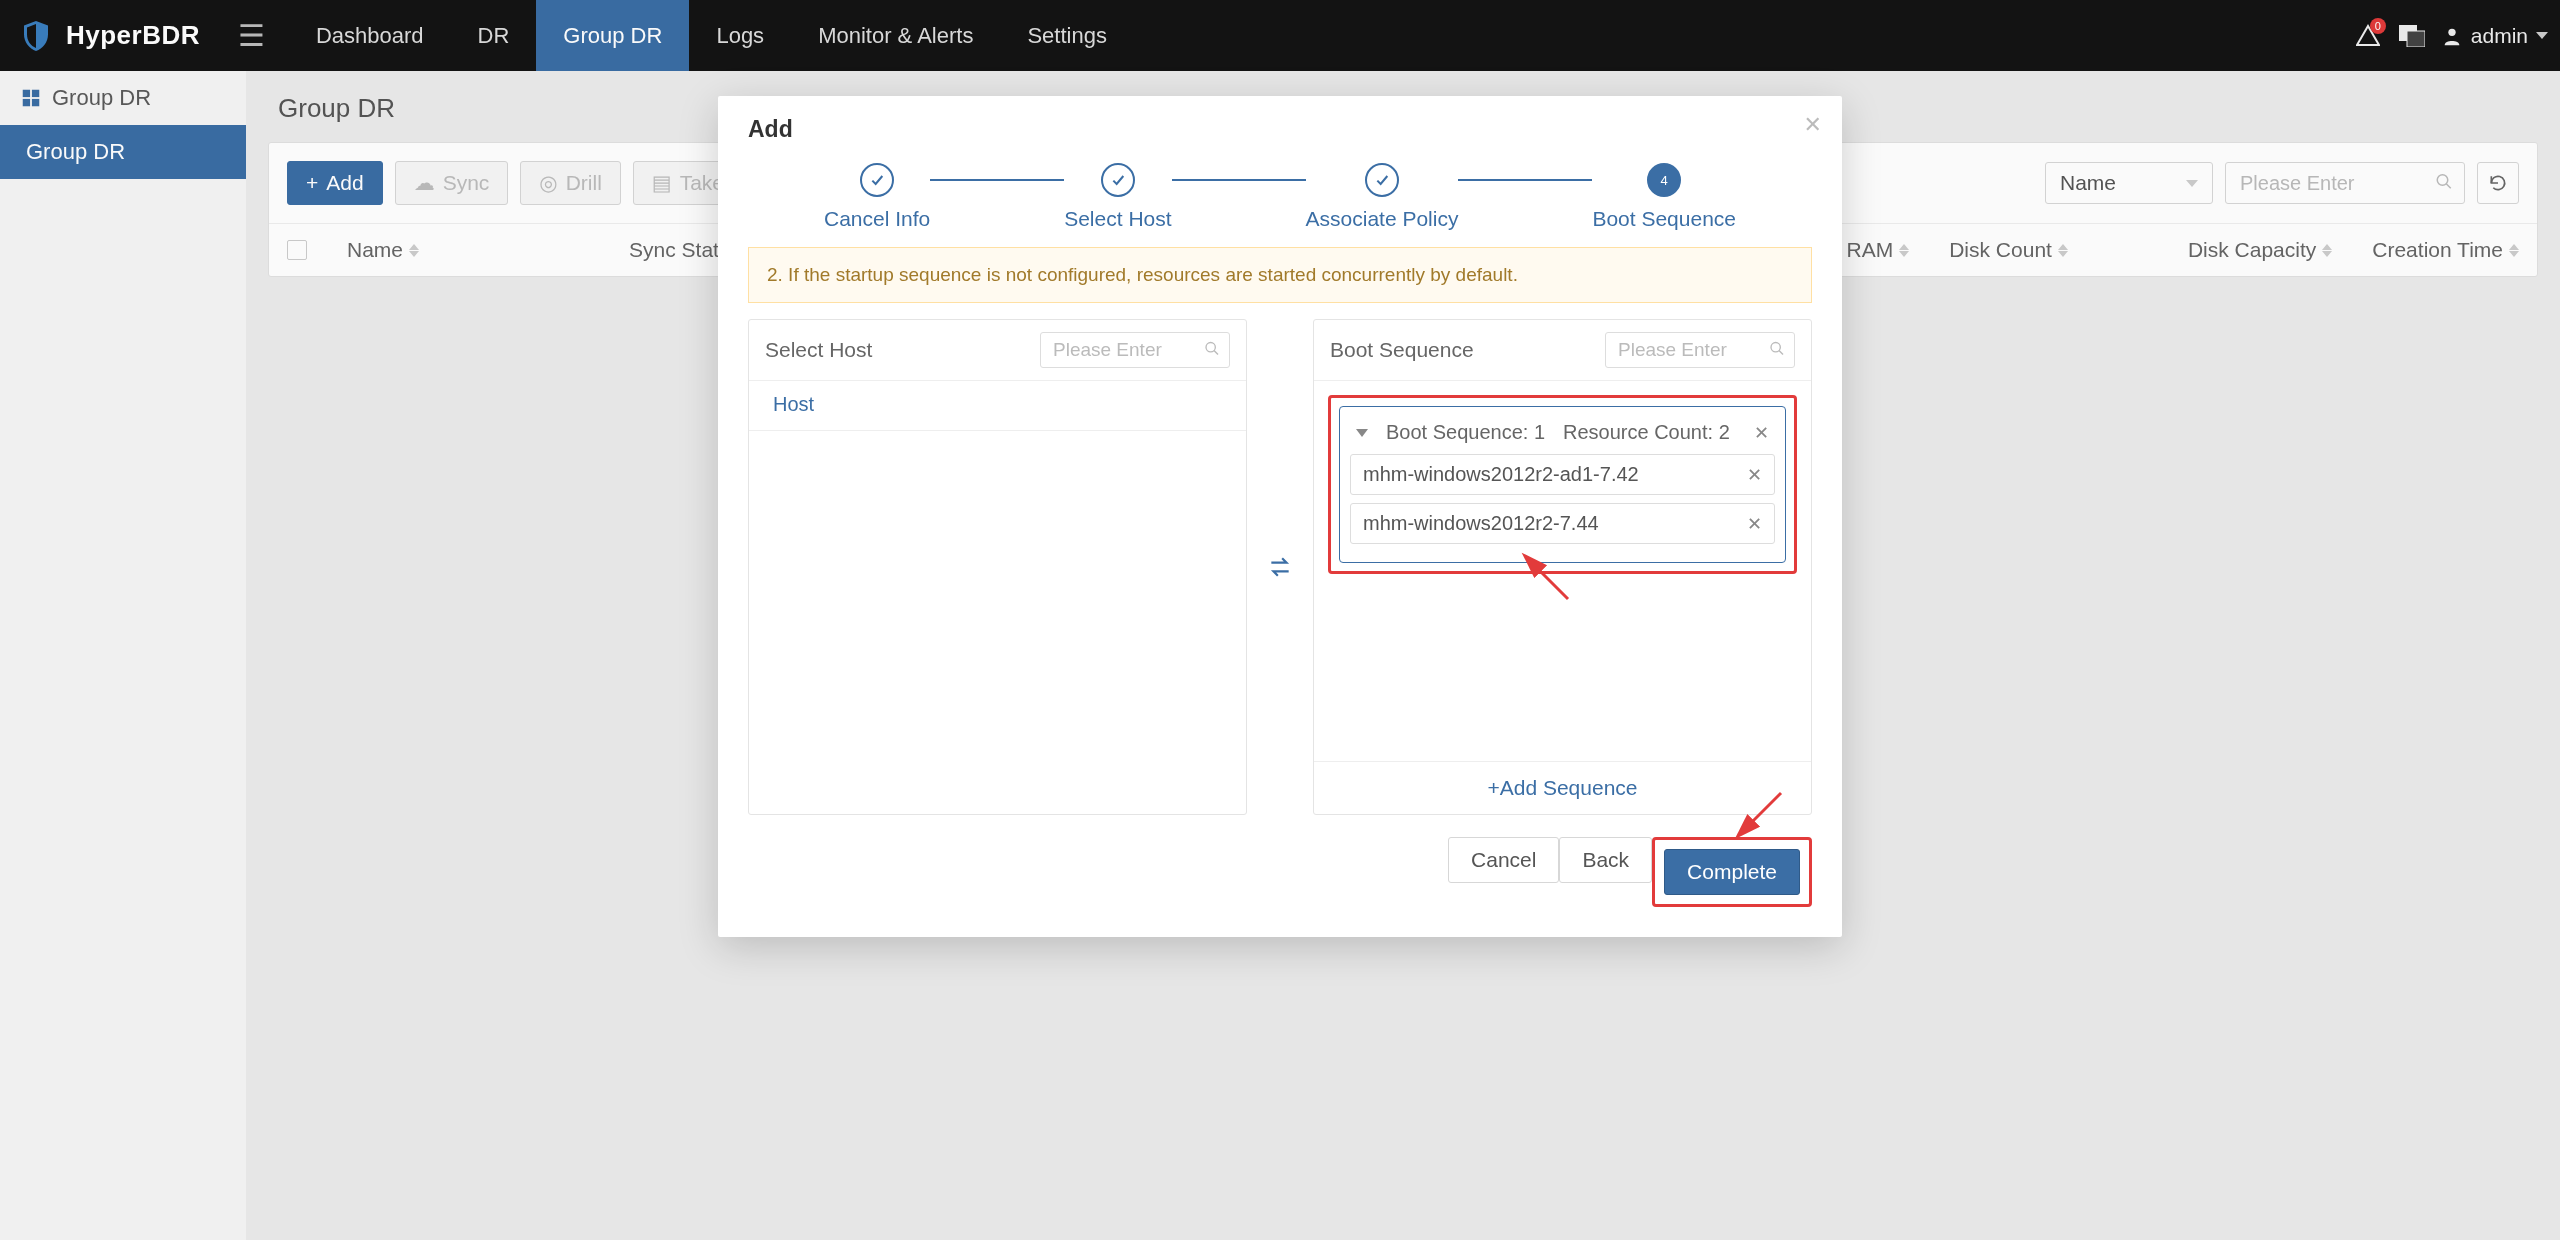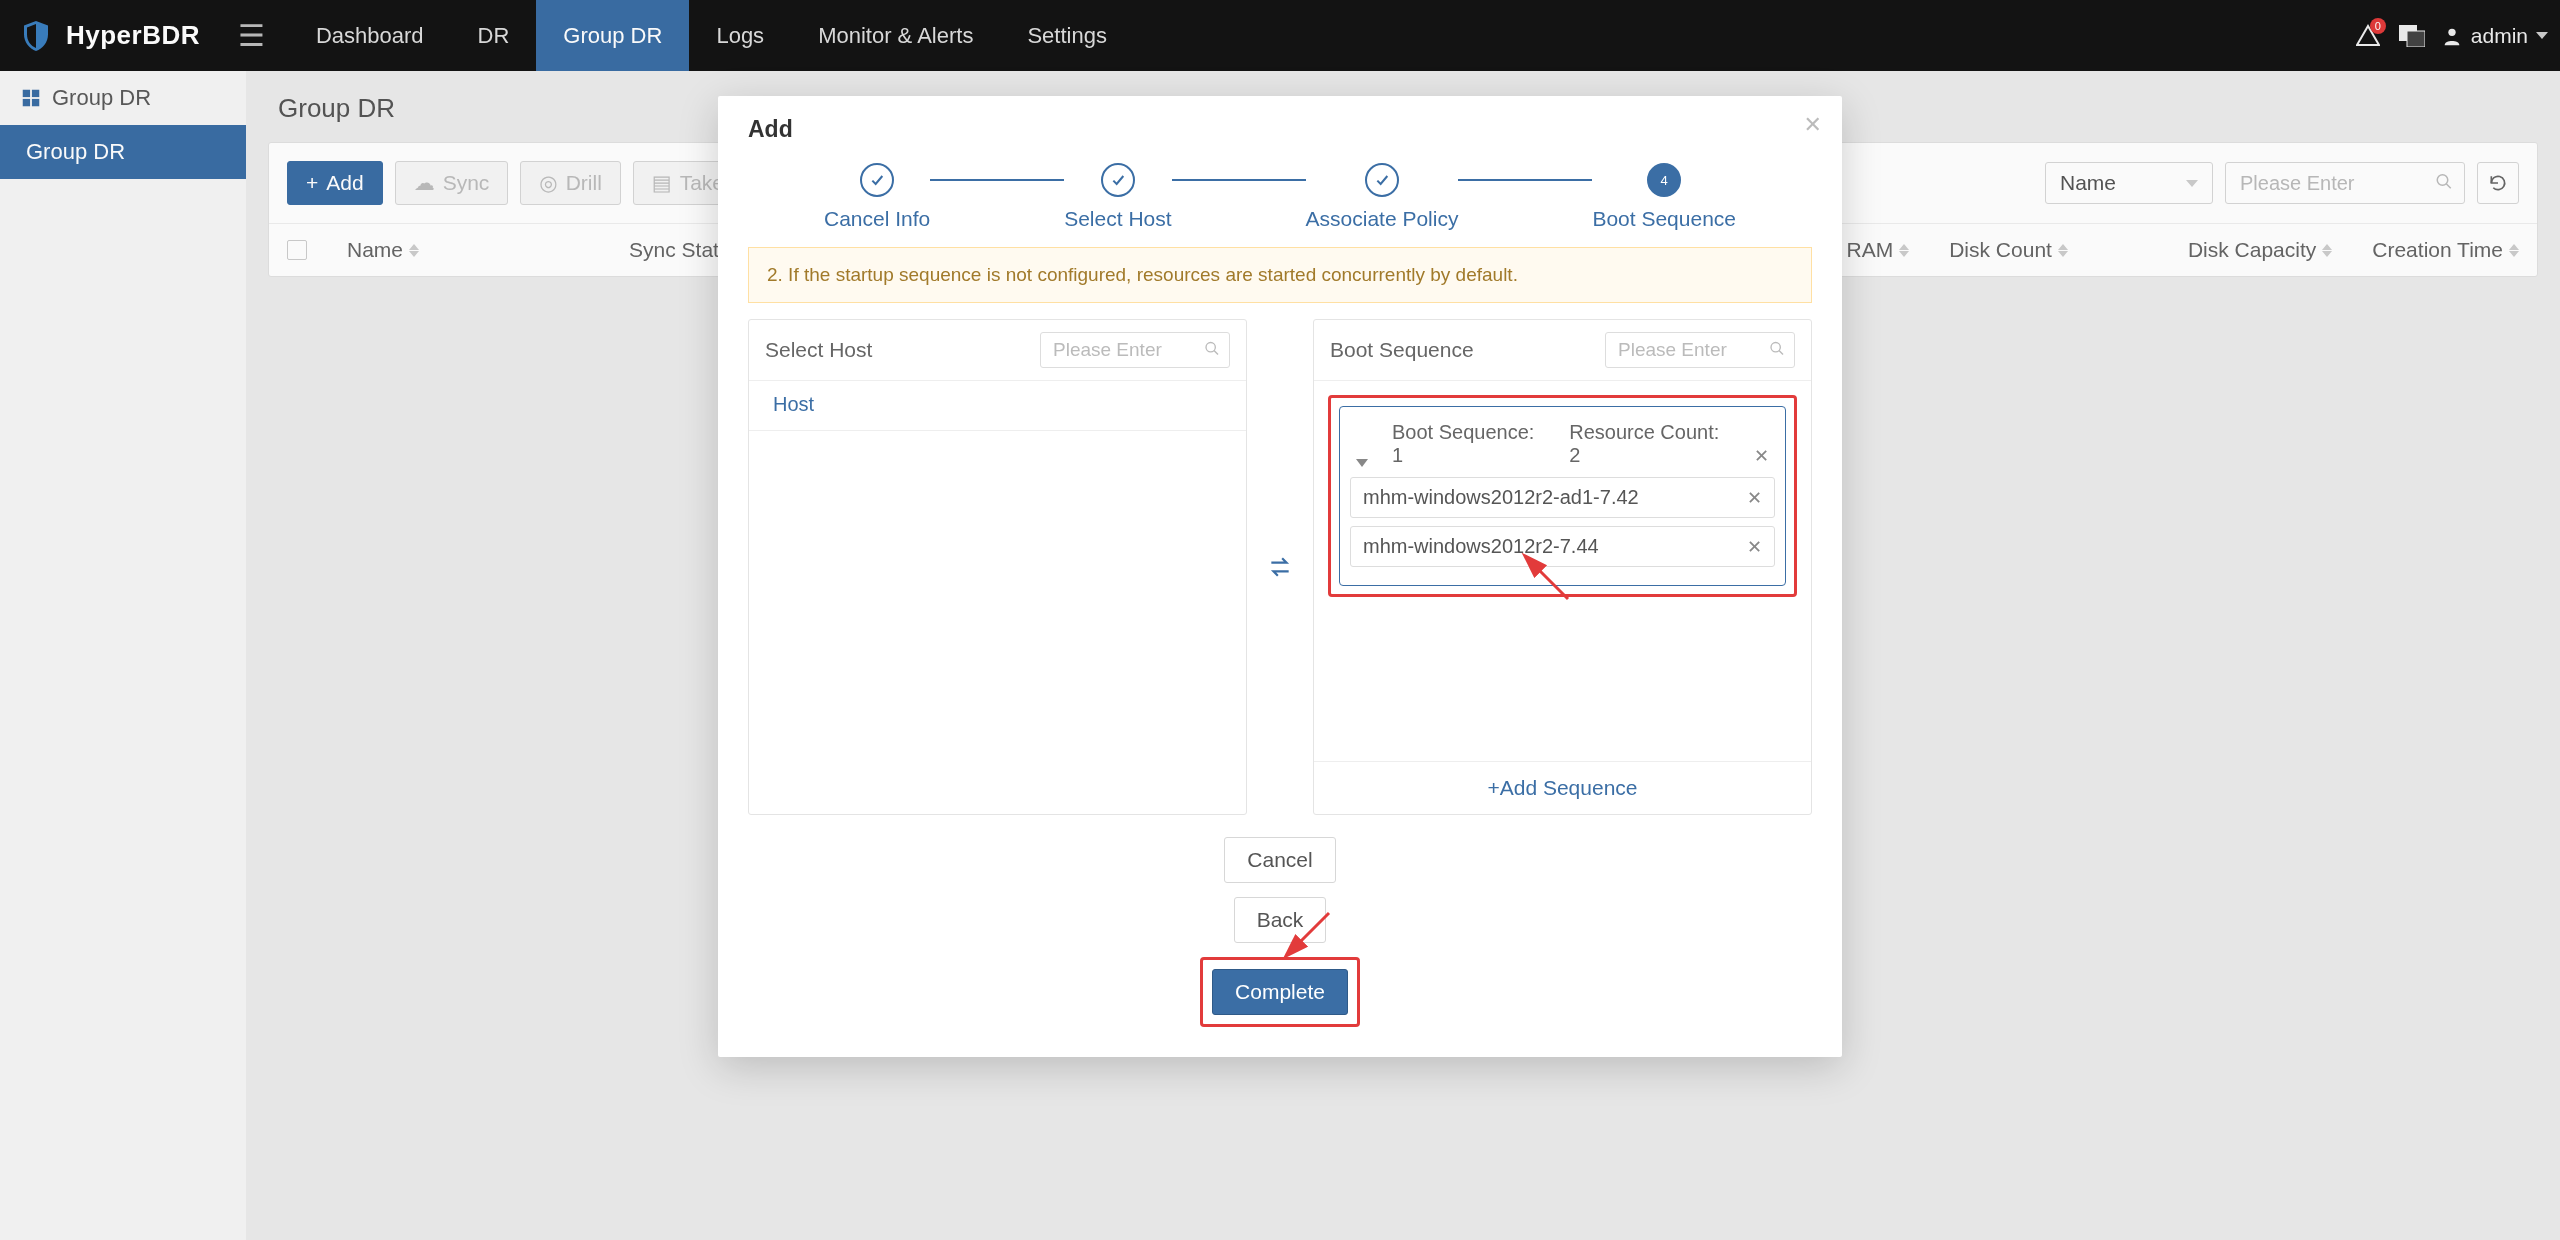--- a/index.html
+++ b/index.html
@@ -74,30 +74,30 @@
   .panel-search-wrap { position:relative; }
   .panel-search { border:1px solid #ddd; border-radius:3px; height:36px; width:190px; padding:4px 36px 4px 12px; font-size:19px; }
   .panel-search::placeholder { color:#bbb; }
   .panel-search-icon { position:absolute; right:10px; top:50%; transform:translateY(-50%); color:#bbb; }
   .tab-host { color:#3b6ea5; padding:12px 24px; font-size:20px; border-bottom:2px solid transparent; display:inline-block; cursor:pointer; }
   .tab-row { border-bottom:1px solid #eee; }
   .panel-body { flex:1; min-height:350px; padding:14px; }
 
   .seq-box { border:3px solid #e23b3b; border-radius:4px; padding:8px; }
   .seq-card { border:1px solid #3b6ea5; border-radius:4px; padding:10px; }
-  .seq-header { display:flex; align-items:flex-end; gap:24px; color:#666; font-size:20px; padding:4px 6px 10px 6px; }
+  .seq-header { display:flex; align-items:center; gap:18px; color:#666; font-size:20px; padding:4px 6px 10px 6px; }
   .seq-header .close { margin-left:auto; color:#888; cursor:pointer; font-size:18px; }
   .chevron { width:0;height:0;border-left:6px solid transparent;border-right:6px solid transparent;border-top:8px solid #888; display:inline-block; }
   .res-row { display:flex; align-items:center; border:1px solid #ddd; border-radius:3px; padding:8px 12px; font-size:20px; color:#555; margin-bottom:8px; }
   .res-row .rm { margin-left:auto; color:#888; cursor:pointer; font-size:18px; }
   .add-seq-row { border-top:1px solid #eee; text-align:center; padding:14px; color:#3b6ea5; font-size:21px; cursor:pointer; }
 
   .transfer-icon { width:30px; display:flex; flex-direction:column; align-items:center; justify-content:center; color:#3b6ea5; font-size:24px; align-self:center; }
 
-  .modal-actions { display:flex; justify-content:flex-end; gap:14px; margin-top:22px; align-items:center;flex-direction:column; }
+  .modal-actions { display:flex; justify-content:flex-end; margin-top:22px; align-items:flex-start; }
   .act-btn { border:1px solid #d7d7d7; background:#fff; color:#555; padding:10px 22px; border-radius:3px; font-size:21px; cursor:pointer; }
   .act-btn.primary { background:#3b6ea5; color:#fff; border-color:#2f5a88; }
   .highlight-box { border:3px solid #e23b3b; border-radius:4px; padding:9px; }
 
   
   .arrow { position:absolute; pointer-events:none; }
 
   ::placeholder { color:#bbb; }
 </style>
 </head>

